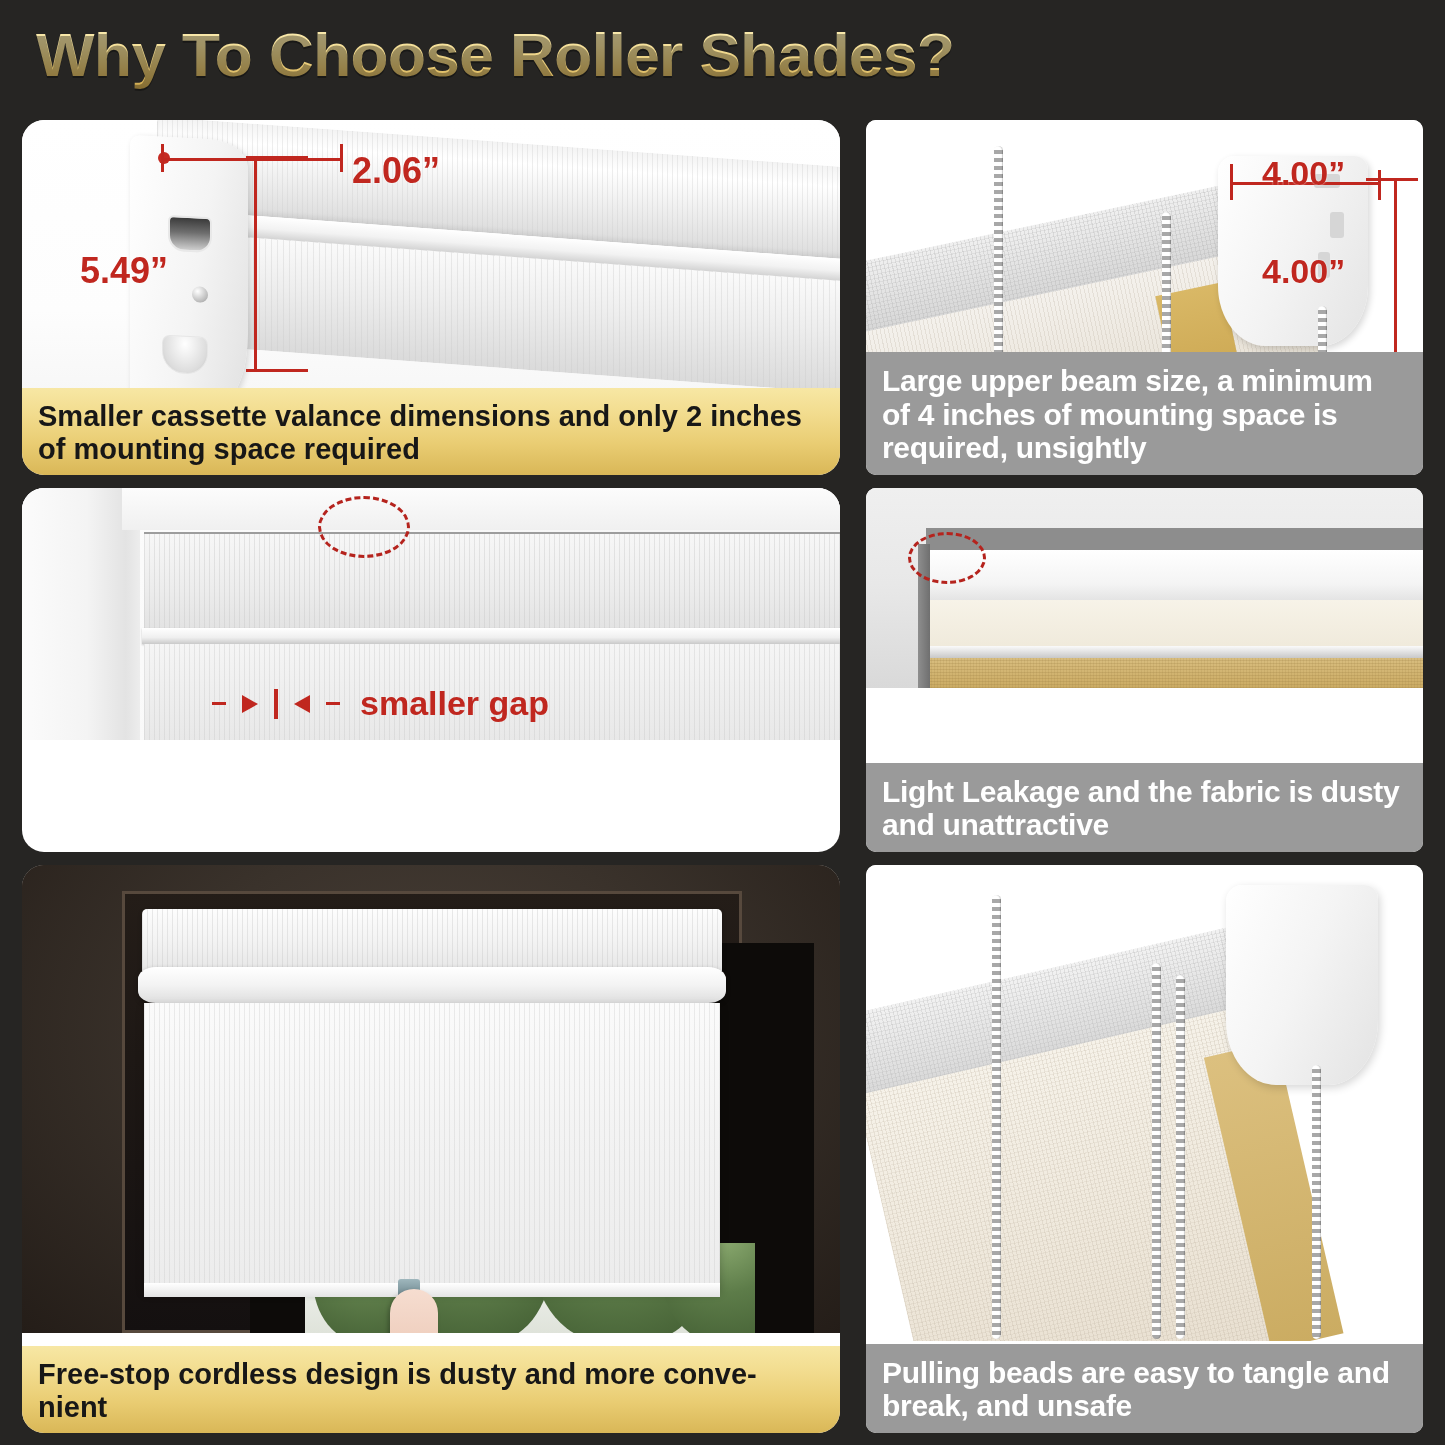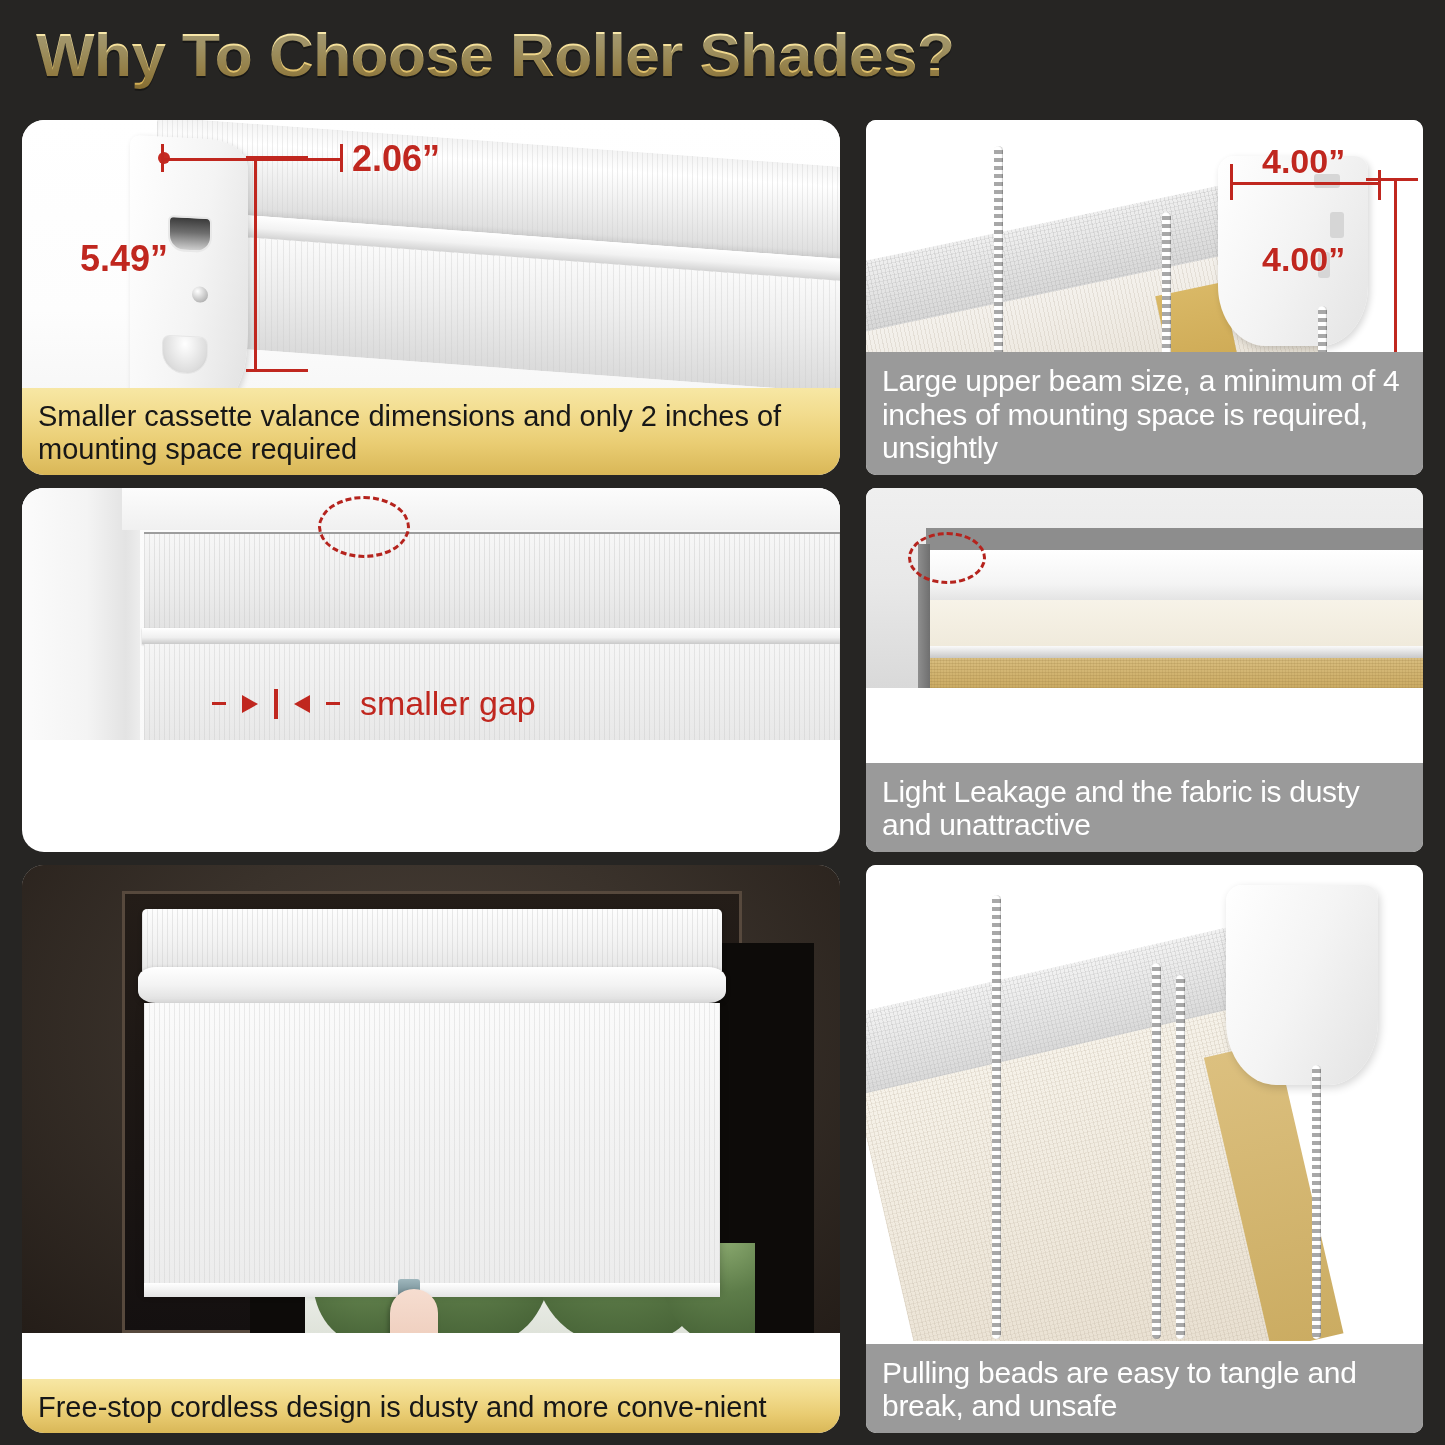--- a/index.html
+++ b/index.html
@@ -41,21 +41,21 @@
   .panel.left  { border-radius: 22px; }
   .panel.right { border-radius: 10px; }
 
   .photo { position: absolute; left:0; top:0; right:0; overflow:hidden; background:#fff; }
 
   
   .caption {
     position:absolute; left:0; right:0; bottom:0;
     display:flex; align-items:flex-start;
     padding: 12px 16px 10px 16px;
-    font-weight: normal;
+    font-weight: bold;
     line-height: 1.12;
   }
   .caption.gold {
     background: linear-gradient(180deg,#f7e7a4 0%,#f2dc8e 30%,#e9cc72 65%,#d9b757 100%);
     color: #171717;
     font-size: 29px;
   }
   .caption.gray {
     background: #9a9a9a;
     color: #ffffff;
@@ -122,20 +122,21 @@
 
   
   .dim { position:absolute; }
   .dim-line-h { background:#c0271f; height:3px; }
   .dim-line-v { background:#c0271f; width:3px; }
   .dim-tick   { background:#c0271f; }
   .dim-label {
     position:absolute; color:#c0271f; font-weight:bold;
     font-family:"Liberation Sans", sans-serif;
     text-shadow: 0 0 2px rgba(255,255,255,.9);
+    margin-top: 12px;
   }
 
   
   #p2 { left: 866px; top: 12px; width: 557px; height: 355px; }
   #p2 .photo { height: 262px; background:#fff; }
 
   .beam-wrap{ position:absolute; inset:0; }
   .beam-fabric-top{
     position:absolute; left:-20px; top:46px; width:470px; height:92px;
     background:
@@ -198,21 +199,21 @@
     position:absolute; left:122px; top:156px; right:0; bottom:0;
     background:
       repeating-linear-gradient(90deg, rgba(196,196,196,.34) 0 1px, transparent 1px 5px),
       linear-gradient(180deg,#f5f5f5,#e8e8e8);
   }
   .dashed-ellipse{
     position:absolute; border:3px dashed #b5231d; border-radius:50%;
   }
   .gap-note{
     position:absolute; display:flex; align-items:center; gap:16px;
-    color:#c0271f; font-weight:normal;
+    color:#c0271f; font-weight:bold;
   }
   .arrow-r, .arrow-l{ width:0;height:0; border-top:9px solid transparent; border-bottom:9px solid transparent; }
   .arrow-r{ border-left:16px solid #c0271f; }
   .arrow-l{ border-right:16px solid #c0271f; }
   .arrow-stem{ height:3px; background:#c0271f; width:14px; }
   .gap-bar{ width:4px; height:30px; background:#c0271f; }
 
   
   #p4 { left: 866px; top: 380px; width: 557px; height: 364px; }
   #p4 .photo { height: 200px; background: linear-gradient(135deg,#f0f0f0,#e6e6e6); }

